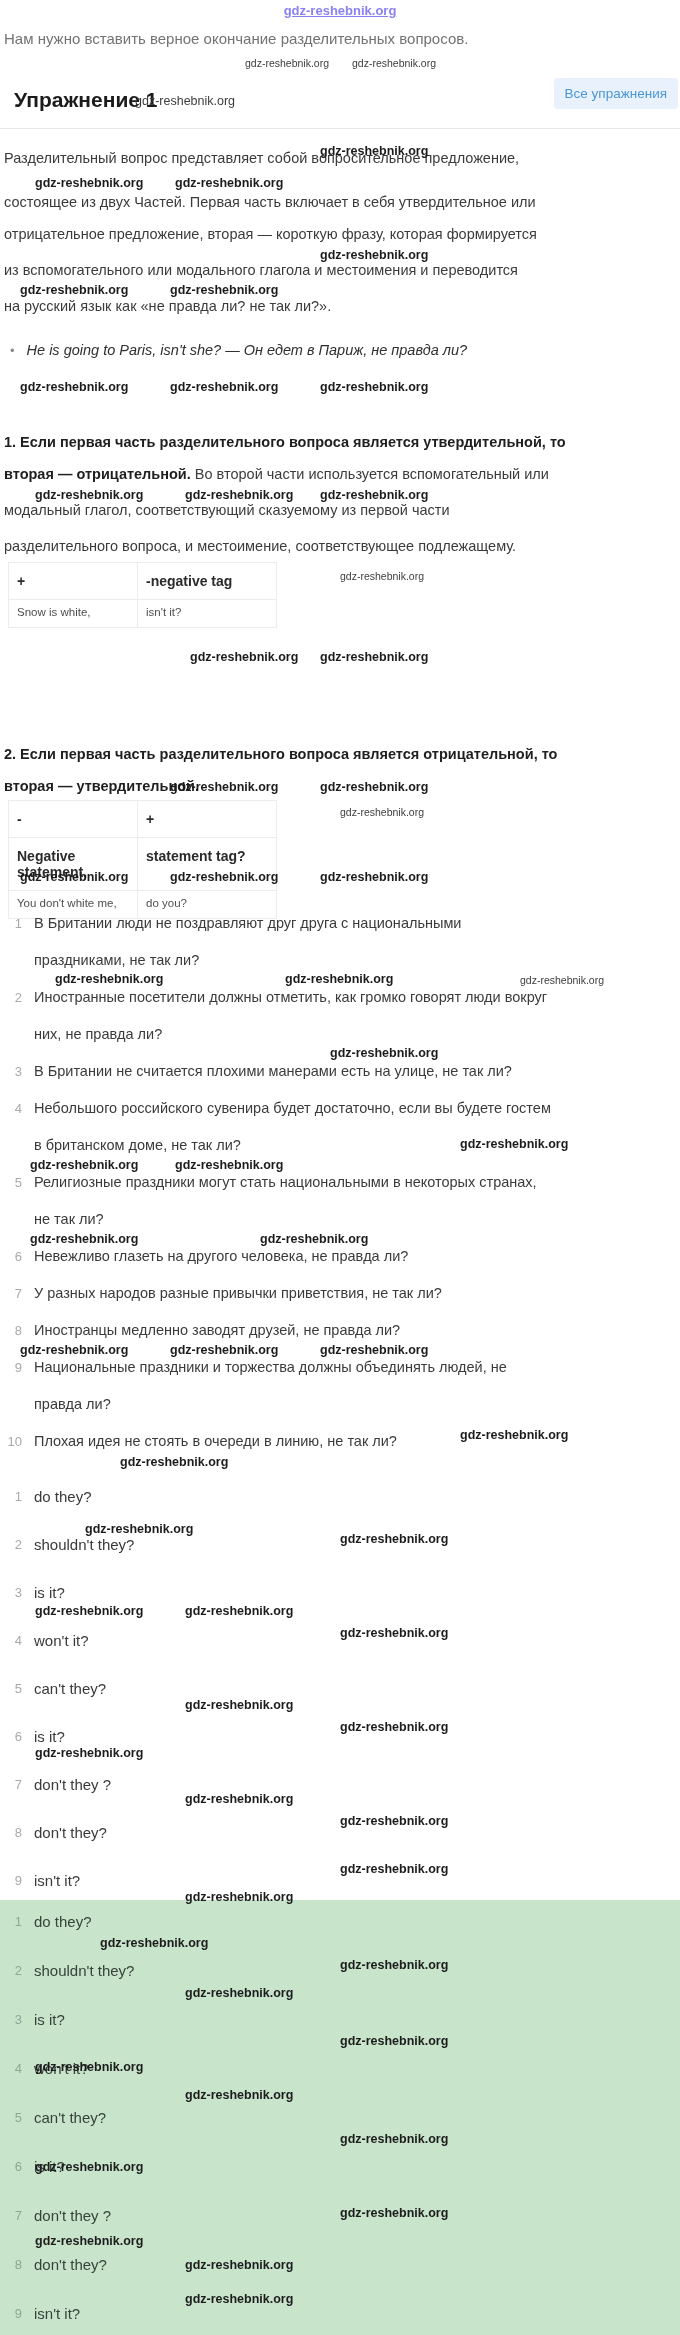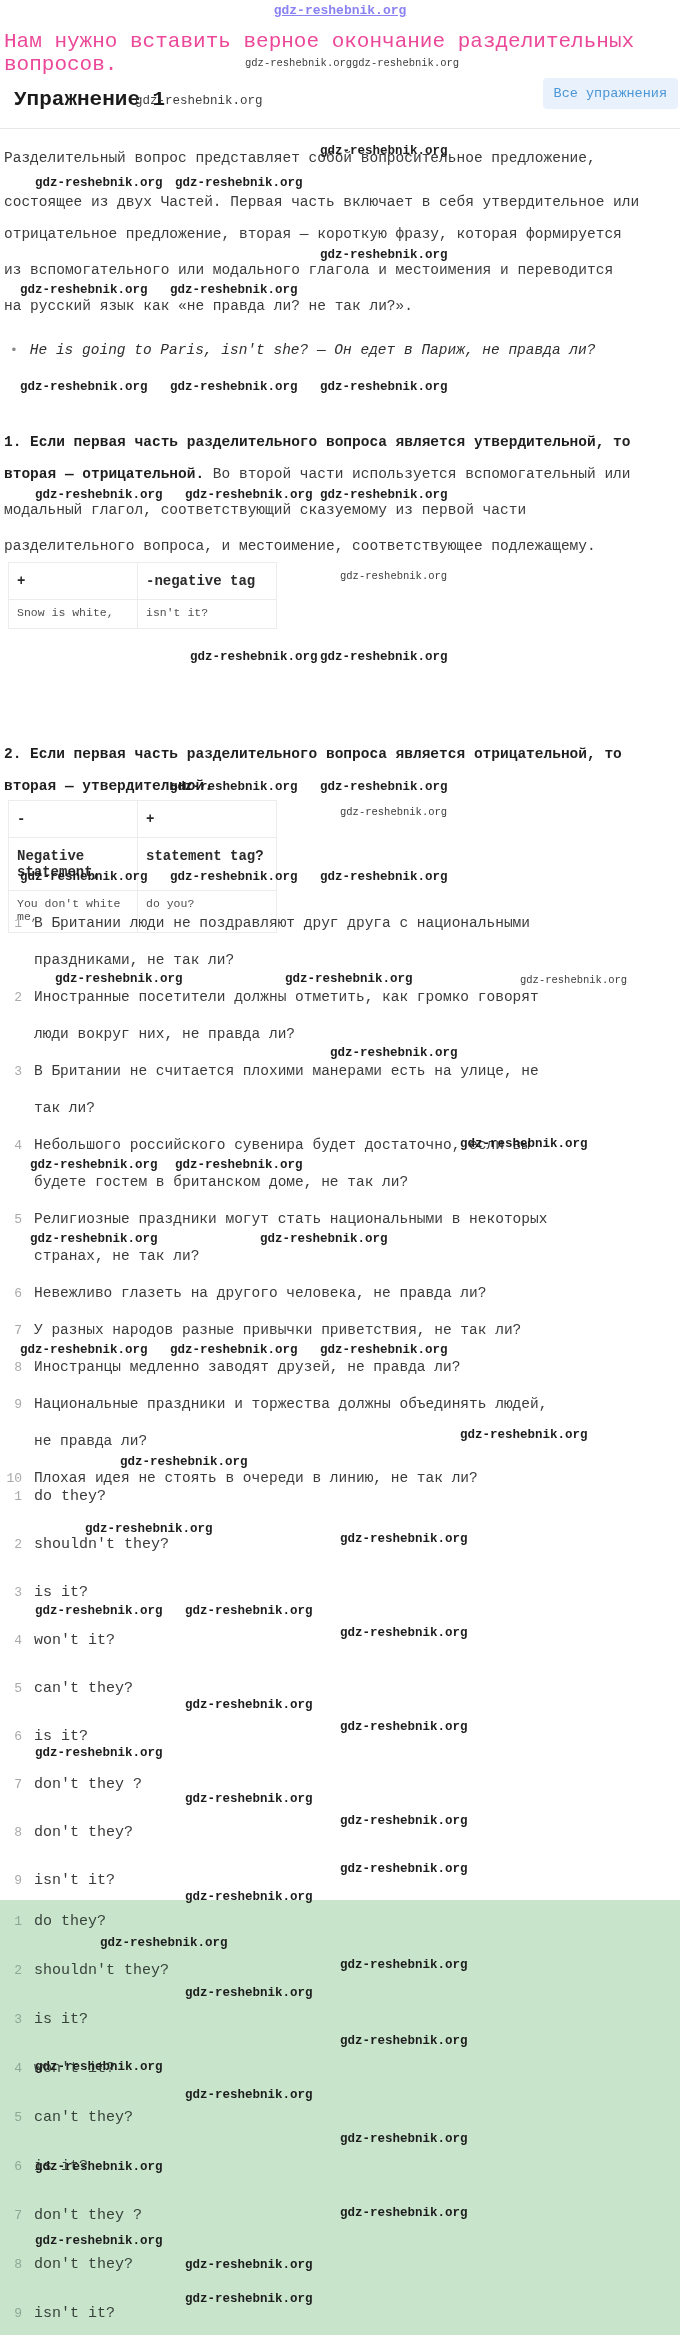--- a/index.html
+++ b/index.html
@@ -1,21 +1,21 @@
 <!DOCTYPE html>
 <html><head>
 <meta charset="utf-8">
 <style>
   html,body{margin:0;padding:0;background:#fff;}
   .page{position:relative;width:680px;height:2335px;background:#fff;overflow:hidden;
-        font-family:Liberation Mono, monospace;-webkit-font-smoothing:antialiased;}
+        font-family:Liberation Sans, sans-serif;-webkit-font-smoothing:antialiased;}
 
   .top-link{position:absolute;top:3px;left:50%;transform:translateX(-50%);
             color:#8a82f2;font-weight:700;font-size:13px;text-decoration:underline;cursor:pointer;}
-  .intro{position:absolute;top:30px;left:4px;font-size:21px;color:#ec4899;}
+  .intro{position:absolute;top:30px;left:4px;font-size:15px;color:#737373;}
   .title{position:absolute;top:76px;left:2px;margin:12px;font-size:21px;font-weight:700;color:#1b1b1b;}
   .all-ex{position:absolute;top:78px;right:2px;background:#e9f2fc;color:#4b96d6;border:none;
           border-radius:4px;font-size:13.5px;padding:8px 11px;font-family:inherit;cursor:pointer;}
   .divider{position:absolute;top:128px;left:0;width:680px;height:0;border-top:1px solid #e7e7e7;}
 
   .line{position:absolute;left:4px;font-size:14.5px;color:#3b3b3b;white-space:nowrap;text-align:right;}
   .bold{font-weight:700;color:#1f1f1f;}
   .l1{top:150px}.l2{top:194px}.l3{top:226px}.l4{top:262px}.l5{top:298px}
   .r1l1{top:434px}.r1l2{top:466px}.r1l3{top:502px}.r1l4{top:538px}
   .r2l1{top:746px}.r2l2{top:778px}

